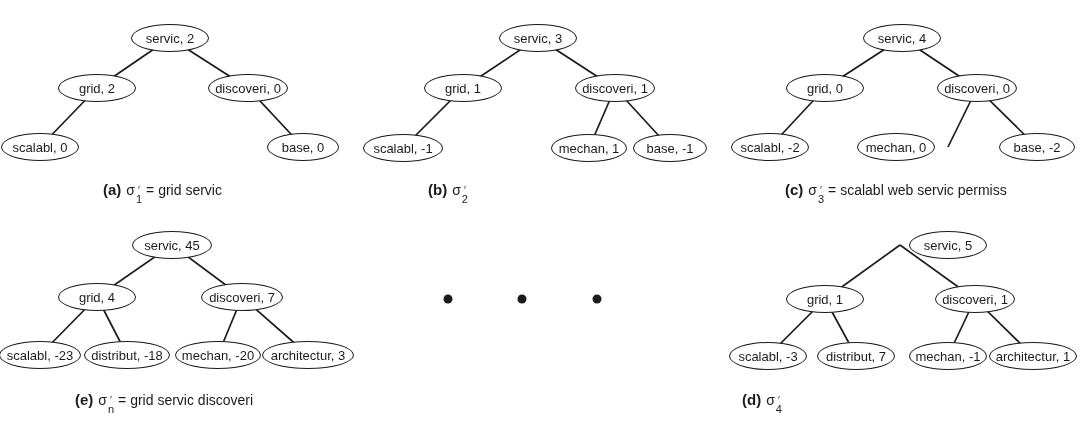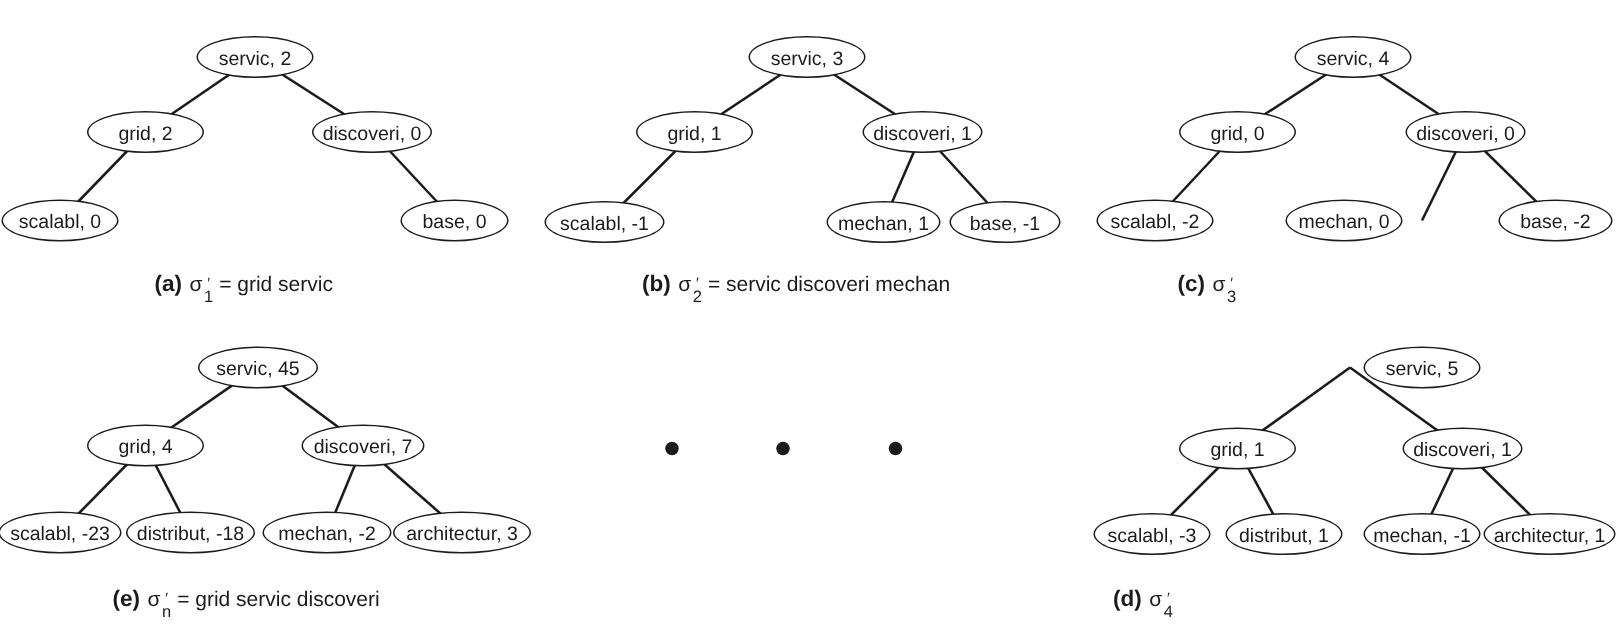--- a/index.html
+++ b/index.html
@@ -111,30 +111,30 @@
     <div class="node" style="left:896px;top:147px;width:78px">mechan, 0</div>
     <div class="node" style="left:1037px;top:147px;width:76px">base, -2</div>
   </div>
 
   <div>
     <div class="node" style="left:172px;top:245px;width:80px">servic, 45</div>
     <div class="node" style="left:97px;top:297px;width:78px">grid, 4</div>
     <div class="node" style="left:242px;top:297px;width:82px">discoveri, 7</div>
     <div class="node" style="left:40px;top:355px;width:82px">scalabl, -23</div>
     <div class="node" style="left:127px;top:355px;width:86px">distribut, -18</div>
-    <div class="node" style="left:218px;top:355px;width:86px">mechan, -2</div>
+    <div class="node" style="left:218px;top:355px;width:86px">mechan, -20</div>
     <div class="node" style="left:308px;top:355px;width:92px">architectur, 3</div>
   </div>
 
   <div>
     <div class="node" style="left:948px;top:245px;width:78px">servic, 5</div>
     <div class="node" style="left:825px;top:299px;width:78px">grid, 1</div>
     <div class="node" style="left:975px;top:299px;width:80px">discoveri, 1</div>
     <div class="node" style="left:768px;top:356px;width:78px">scalabl, -3</div>
-    <div class="node" style="left:856px;top:356px;width:78px">distribut, 1</div>
+    <div class="node" style="left:856px;top:356px;width:78px">distribut, 7</div>
     <div class="node" style="left:948px;top:356px;width:78px">mechan, -1</div>
     <div class="node" style="left:1033px;top:356px;width:88px">architectur, 1</div>
   </div>
 
   <div class="caption" style="left:103px;top:181px">
     <span class="cap-tag">(a)</span>
     <span class="sigma-group">
         <span class="sigma-char">σ</span>
         <span class="stack">
           <span class="prime">′</span>
@@ -146,32 +146,32 @@
 
   <div class="caption" style="left:428px;top:181px">
     <span class="cap-tag">(b)</span>
     <span class="sigma-group">
         <span class="sigma-char">σ</span>
         <span class="stack">
           <span class="prime">′</span>
           <span class="subn">2</span>
         </span>
       </span>
-    <span class="cap-rest">= servic discoveri mechan</span>
   </div>
 
   <div class="caption" style="left:785px;top:181px">
     <span class="cap-tag">(c)</span>
     <span class="sigma-group">
         <span class="sigma-char">σ</span>
         <span class="stack">
           <span class="prime">′</span>
           <span class="subn">3</span>
         </span>
       </span>
+    <span class="cap-rest">= scalabl web servic permiss</span>
   </div>
 
   <div class="caption" style="left:75px;top:391px">
     <span class="cap-tag">(e)</span>
     <span class="sigma-group">
         <span class="sigma-char">σ</span>
         <span class="stack">
           <span class="prime">′</span>
           <span class="subn">n</span>
         </span>

